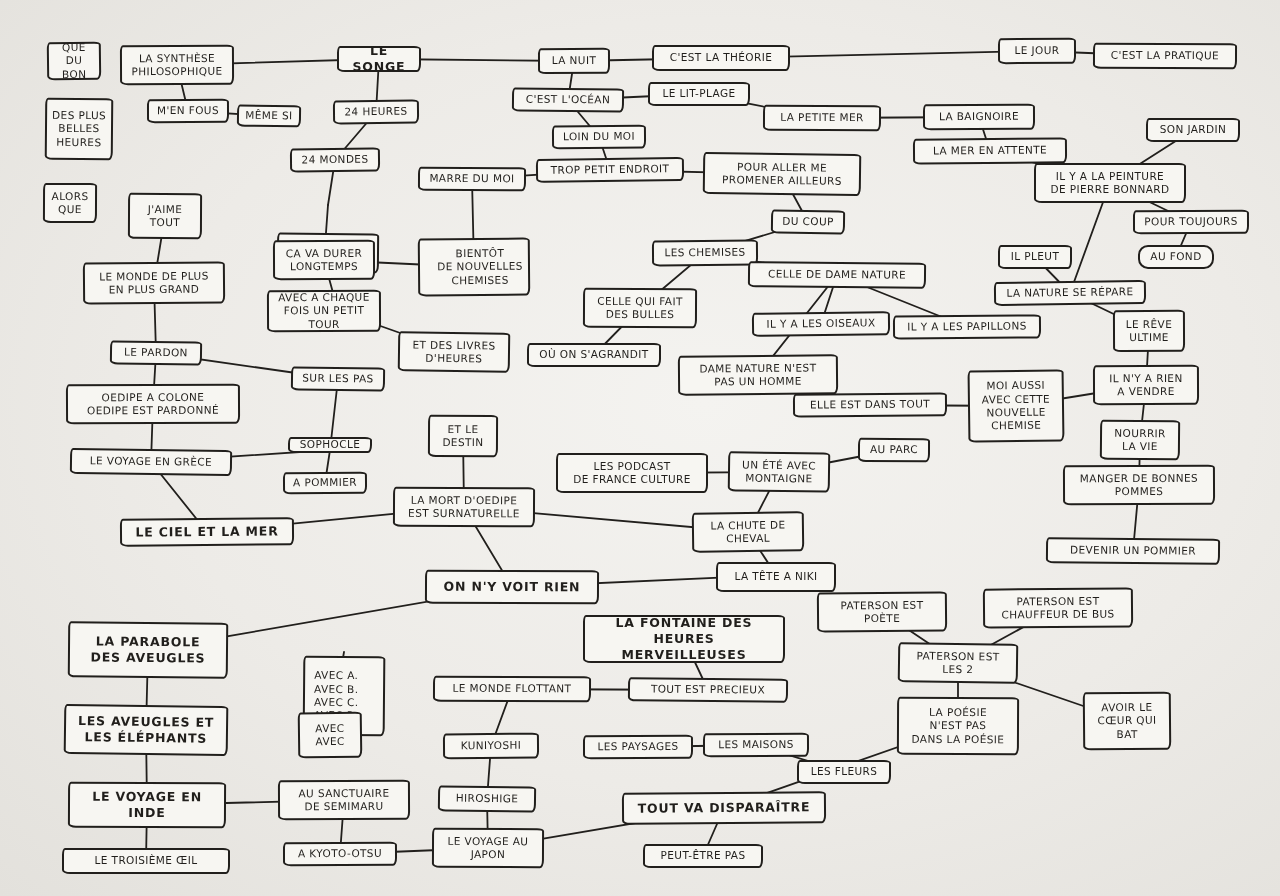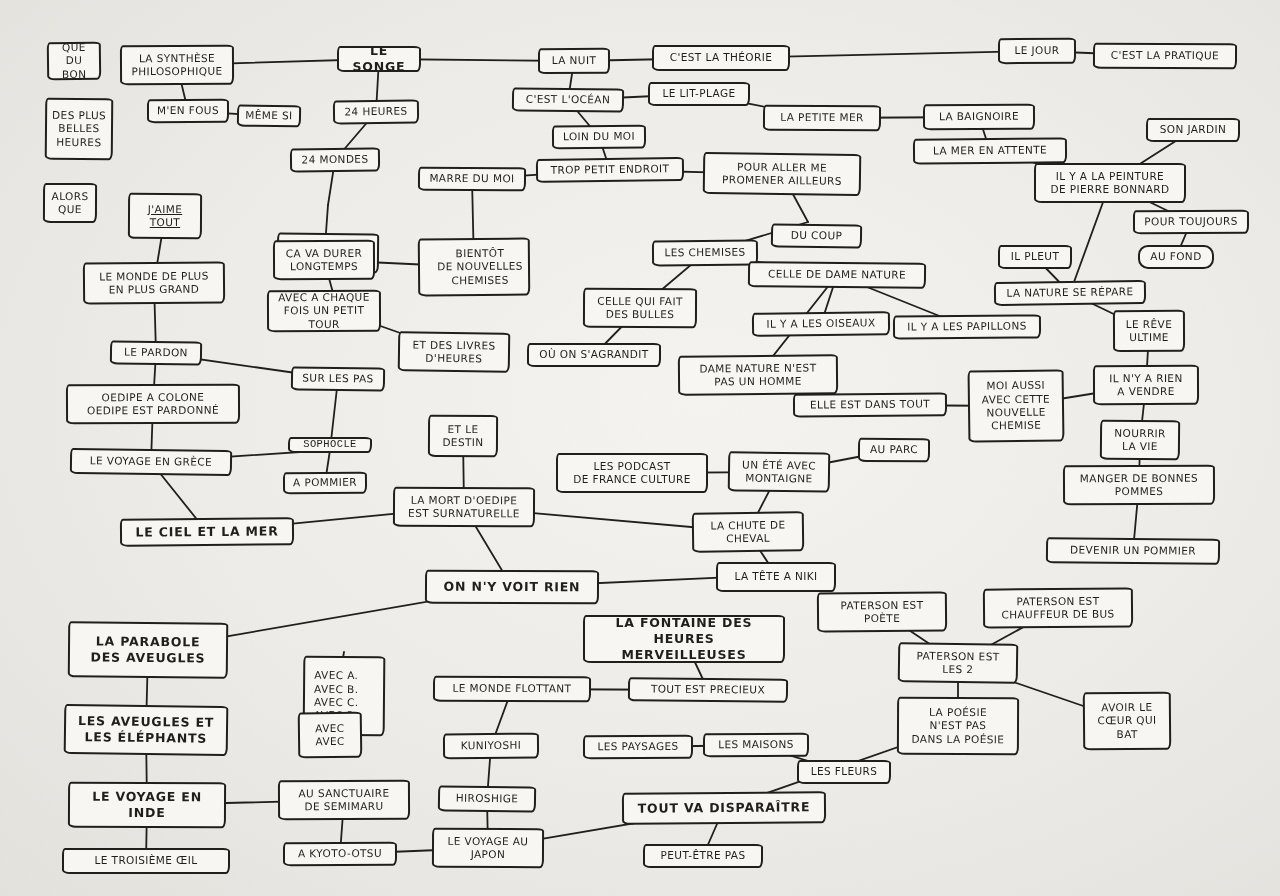--- a/index.html
+++ b/index.html
@@ -137,21 +137,21 @@
       <div class="node" style="left: 120px; top: 45px; width: 114px; height: 40px; transform: rotate(-0.25deg);">
         <span>LA SYNTHÈSE
 PHILOSOPHIQUE</span>
       </div>
       <div class="node" style="left: 147px; top: 99px; width: 82px; height: 24px; transform: rotate(-0.25deg);">
         <span>M'EN FOUS</span>
       </div>
       <div class="node" style="left: 237px; top: 105px; width: 64px; height: 22px; transform: rotate(0.75deg);">
         <span>MÊME SI</span>
       </div>
-      <div class="node" style="left: 128px; top: 193px; width: 74px; height: 46px; transform: rotate(0.25deg); text-decoration: underline;">
+      <div class="node" style="left: 128px; top: 193px; width: 74px; height: 46px; transform: rotate(0.25deg);">
         <span>J'AIME
 TOUT</span>
       </div>
       <div class="node" style="left: 83px; top: 262px; width: 142px; height: 42px; transform: rotate(-0.5deg);">
         <span>LE MONDE DE PLUS
 EN PLUS GRAND</span>
       </div>
       <div class="node" style="left: 110px; top: 341px; width: 92px; height: 24px; transform: rotate(0.75deg);">
         <span>LE PARDON</span>
       </div>
@@ -161,21 +161,21 @@
       </div>
       <div class="node" style="left: 70px; top: 449px; width: 162px; height: 26px; transform: rotate(0.75deg);">
         <span>LE VOYAGE EN GRÈCE</span>
       </div>
       <div class="node em" style="left: 120px; top: 518px; width: 174px; height: 28px; transform: rotate(-0.5deg);">
         <span>LE CIEL ET LA MER</span>
       </div>
       <div class="node" style="left: 291px; top: 367px; width: 94px; height: 24px; transform: rotate(0.75deg);">
         <span>SUR LES PAS</span>
       </div>
-      <div class="node" style="left: 288px; top: 437px; width: 84px; height: 16px; transform: rotate(0deg); font-family: Liberation Mono, monospace;">
+      <div class="node" style="left: 288px; top: 437px; width: 84px; height: 16px; transform: rotate(0deg);">
         <span>SOPHOCLE</span>
       </div>
       <div class="node" style="left: 283px; top: 472px; width: 84px; height: 22px; transform: rotate(-0.5deg);">
         <span>A POMMIER</span>
       </div>
       <div class="node em" style="left: 337px; top: 46px; width: 84px; height: 26px; transform: rotate(0deg);">
         <span>LE SONGE</span>
       </div>
       <div class="node" style="left: 333px; top: 100px; width: 86px; height: 24px; transform: rotate(-0.75deg);">
         <span>24 HEURES</span>
@@ -219,21 +219,21 @@
       <div class="node" style="left: 552px; top: 125px; width: 94px; height: 24px; transform: rotate(-0.5deg);">
         <span>LOIN DU MOI</span>
       </div>
       <div class="node" style="left: 536px; top: 158px; width: 148px; height: 24px; transform: rotate(-0.75deg);">
         <span>TROP PETIT ENDROIT</span>
       </div>
       <div class="node" style="left: 703px; top: 153px; width: 158px; height: 42px; transform: rotate(0.75deg);">
         <span>POUR ALLER ME
 PROMENER AILLEURS</span>
       </div>
-      <div class="node" style="left: 771px; top: 224px; width: 91px; height: 24px; transform: rotate(0.75deg);">
+      <div class="node" style="left: 771px; top: 210px; width: 74px; height: 24px; transform: rotate(0.75deg);">
         <span>DU COUP</span>
       </div>
       <div class="node" style="left: 652px; top: 45px; width: 138px; height: 26px; transform: rotate(0deg);">
         <span>C'EST LA THÉORIE</span>
       </div>
       <div class="node" style="left: 998px; top: 38px; width: 78px; height: 26px; transform: rotate(-0.25deg);">
         <span>LE JOUR</span>
       </div>
       <div class="node" style="left: 1093px; top: 43px; width: 144px; height: 26px; transform: rotate(0.25deg);">
         <span>C'EST LA PRATIQUE</span>

